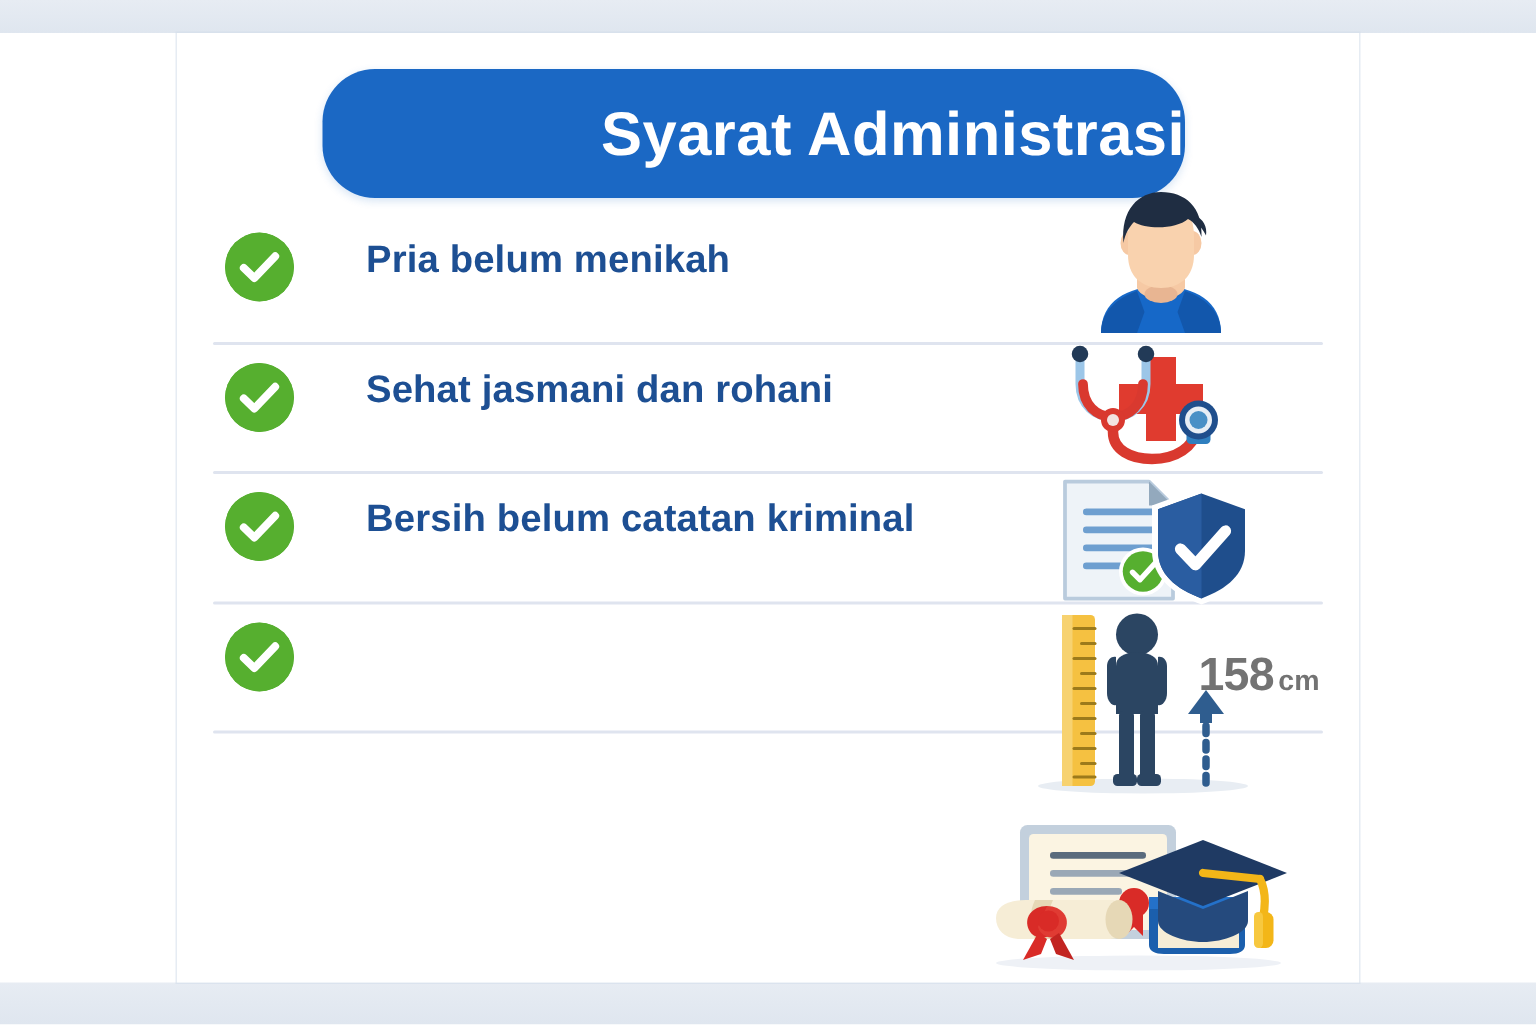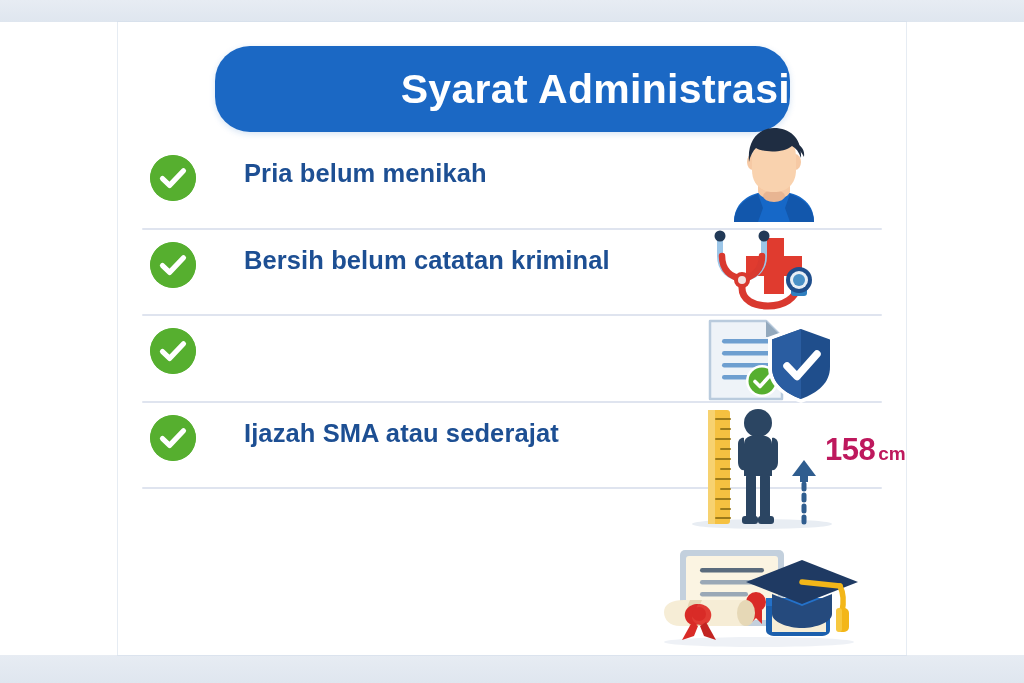--- a/index.html
+++ b/index.html
@@ -114,23 +114,23 @@
   .art svg { display: block; }
 
   .art-person  { left: 718px; top: 122px; }
   .art-health  { left: 692px; top: 222px; }
   .art-record  { left: 700px; top: 315px; }
   .art-height  { left: 692px; top: 404px; }
   .art-diploma { left: 654px; top: 538px; }
 
   .cm-label {
     position: absolute;
-    left: 825px;
+    left: 799px;
     top: 432px;
-    color: #be185d;
+    color: #737373;
     z-index: 4;
     white-space: nowrap;
     text-align: center;
   }
   .cm-label .cm-num {
     font-size: 31px;
     font-weight: bold;
     letter-spacing: -0.5px;
   }
   .cm-label .cm-unit {
@@ -159,20 +159,30 @@
       <span class="check-wrap">
         <svg class="check-circle" viewBox="0 0 46 46" width="46" height="46" aria-hidden="true">
           <circle cx="23" cy="23" r="23" fill="#56af2f"></circle>
           <path d="M12.5 23.6 L19.6 30.4 L33.5 15.8" fill="none" stroke="#ffffff" stroke-width="5.2" stroke-linecap="round" stroke-linejoin="round"></path>
         </svg>
       </span>
       <span class="row-label">Pria belum menikah</span>
       <span class="divider"></span>
     </div>
 
+    <div class="row">
+      <span class="check-wrap">
+        <svg class="check-circle" viewBox="0 0 46 46" width="46" height="46" aria-hidden="true">
+          <circle cx="23" cy="23" r="23" fill="#56af2f"></circle>
+          <path d="M12.5 23.6 L19.6 30.4 L33.5 15.8" fill="none" stroke="#ffffff" stroke-width="5.2" stroke-linecap="round" stroke-linejoin="round"></path>
+        </svg>
+      </span>
+      <span class="row-label">Sehat jasmani dan rohani</span>
+      <span class="divider"></span>
+    </div>
 
     <div class="row">
       <span class="check-wrap">
         <svg class="check-circle" viewBox="0 0 46 46" width="46" height="46" aria-hidden="true">
           <circle cx="23" cy="23" r="23" fill="#56af2f"></circle>
           <path d="M12.5 23.6 L19.6 30.4 L33.5 15.8" fill="none" stroke="#ffffff" stroke-width="5.2" stroke-linecap="round" stroke-linejoin="round"></path>
         </svg>
       </span>
       <span class="row-label">Bersih belum catatan kriminal</span>
       <span class="divider"></span>
@@ -181,30 +191,20 @@
     <div class="row">
       <span class="check-wrap">
         <svg class="check-circle" viewBox="0 0 46 46" width="46" height="46" aria-hidden="true">
           <circle cx="23" cy="23" r="23" fill="#56af2f"></circle>
           <path d="M12.5 23.6 L19.6 30.4 L33.5 15.8" fill="none" stroke="#ffffff" stroke-width="5.2" stroke-linecap="round" stroke-linejoin="round"></path>
         </svg>
       </span>
       <span class="divider"></span>
     </div>
 
-    <div class="row">
-      <span class="check-wrap">
-        <svg class="check-circle" viewBox="0 0 46 46" width="46" height="46" aria-hidden="true">
-          <circle cx="23" cy="23" r="23" fill="#56af2f"></circle>
-          <path d="M12.5 23.6 L19.6 30.4 L33.5 15.8" fill="none" stroke="#ffffff" stroke-width="5.2" stroke-linecap="round" stroke-linejoin="round"></path>
-        </svg>
-      </span>
-      <span class="row-label">Ijazah SMA atau sederajat</span>
-      <span class="divider"></span>
-    </div>
 
   </div>
 
   <div class="art art-person">
     <svg width="112" height="100" viewBox="0 0 112 100" aria-hidden="true">
       <path d="M16 100 C16 79 33 69 56 69 C79 69 96 79 96 100 Z" fill="#1668c8"></path>
       <path d="M40 70 C44 80 68 80 72 70 L72 60 L40 60 Z" fill="#f6c9a4"></path>
       <ellipse cx="56" cy="74" rx="11" ry="6" fill="#e8b592"></ellipse>
       <path d="M34 66 C34 73 37 76 41 76 L71 76 C75 76 78 73 78 66 C70 62 42 62 34 66 Z" fill="#1668c8" opacity="0.0"></path>
       <ellipse cx="35" cy="40" rx="6" ry="8" fill="#f6c9a4"></ellipse>

